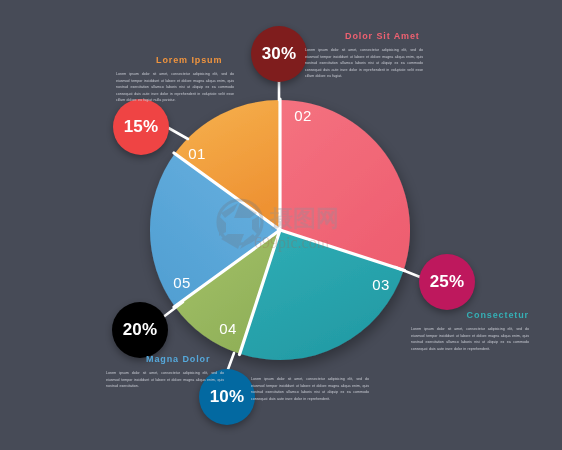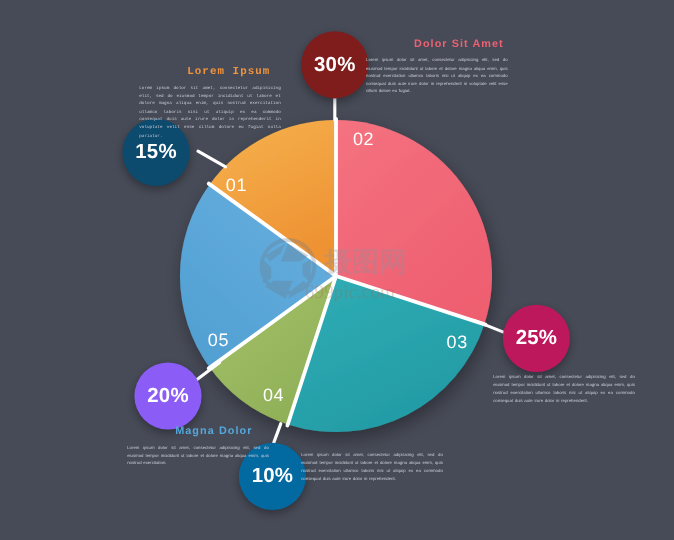--- a/index.html
+++ b/index.html
@@ -33,23 +33,23 @@
     align-items: center;
     justify-content: center;
     color: #FFFFFF;
     font-size: 17px;
     font-weight: bold;
     letter-spacing: 0.2px;
     box-shadow: 0 3px 7px rgba(0,0,0,0.33);
     user-select: none;
   }
   .badge-30 { left: 251px; top: 26px;  width: 56px; height: 56px; background: #7f1d1d; }
-  .badge-15 { left: 102px; top: 99px;  width: 56px; height: 56px; background: #0c4a6e; }
+  .badge-15 { left: 113px; top: 99px;  width: 56px; height: 56px; background: #ef4444; }
   .badge-25 { left: 419px; top: 254px; width: 56px; height: 56px; background: #be185d; }
-  .badge-20 { left: 112px; top: 302px; width: 56px; height: 56px; background: #8b5cf6; }
+  .badge-20 { left: 112px; top: 302px; width: 56px; height: 56px; background: #000000; }
   .badge-10 { left: 199px; top: 369px; width: 56px; height: 56px; background: #0369a1; }
 
   .textblock {
     position: absolute;
     width: 118px;
   }
   .tb-title {
     font-size: 9px;
     font-weight: bold;
     letter-spacing: 0.9px;
@@ -60,21 +60,21 @@
   .tb-body {
     font-size: 3.6px;
     line-height: 1.85;
     color: #C9CCD4;
     margin: 0;
     text-align: justify;
     word-spacing: 0.4px;
   }
   .tb-dolor   { left: 305px; top: 32px; }
   .tb-dolor   .tb-title { color: #EE6171; }
-  .tb-lorem   { left: 116px; top: 56px; font-family: Liberation Mono, monospace; }
+  .tb-lorem   { left: 116px; top: 56px; }
   .tb-lorem   .tb-title { color: #F0943E; }
   .tb-consect { left: 411px; top: 311px; text-align: right; }
   .tb-consect .tb-title { color: #35AFB5; }
   .tb-consect .tb-body { text-align: justify; }
   .tb-magna   { left: 106px; top: 355px; }
   .tb-magna   .tb-title { color: #55A8DB; }
   .tb-adipi   { left: 251px; top: 376px; }
   .tb-adipi   .tb-title { color: #97BC5F; }
 
   #watermark {
@@ -181,20 +181,21 @@
     <p class="tb-title">Dolor Sit Amet</p>
     <p class="tb-body">Lorem ipsum dolor sit amet, consectetur adipisicing elit, sed do eiusmod tempor incididunt ut labore et dolore magna aliqua enim, quis nostrud exercitation ullamco laboris nisi ut aliquip ex ea commodo consequat duis aute irure dolor in reprehenderit in voluptate velit esse cillum dolore eu fugiat.</p>
   </div>
 
   <div class="textblock tb-lorem">
     <p class="tb-title">Lorem Ipsum</p>
     <p class="tb-body">Lorem ipsum dolor sit amet, consectetur adipisicing elit, sed do eiusmod tempor incididunt ut labore et dolore magna aliqua enim, quis nostrud exercitation ullamco laboris nisi ut aliquip ex ea commodo consequat duis aute irure dolor in reprehenderit in voluptate velit esse cillum dolore eu fugiat nulla pariatur.</p>
   </div>
 
   <div class="textblock tb-consect">
+    <p class="tb-title">Consectetur</p>
     <p class="tb-body">Lorem ipsum dolor sit amet, consectetur adipisicing elit, sed do eiusmod tempor incididunt ut labore et dolore magna aliqua enim, quis nostrud exercitation ullamco laboris nisi ut aliquip ex ea commodo consequat duis aute irure dolor in reprehenderit.</p>
   </div>
 
   <div class="textblock tb-magna">
     <p class="tb-title">Magna Dolor</p>
     <p class="tb-body">Lorem ipsum dolor sit amet, consectetur adipisicing elit, sed do eiusmod tempor incididunt ut labore et dolore magna aliqua enim, quis nostrud exercitation.</p>
   </div>
 
   <div class="textblock tb-adipi">
     <p class="tb-body">Lorem ipsum dolor sit amet, consectetur adipisicing elit, sed do eiusmod tempor incididunt ut labore et dolore magna aliqua enim, quis nostrud exercitation ullamco laboris nisi ut aliquip ex ea commodo consequat duis aute irure dolor in reprehenderit.</p>

